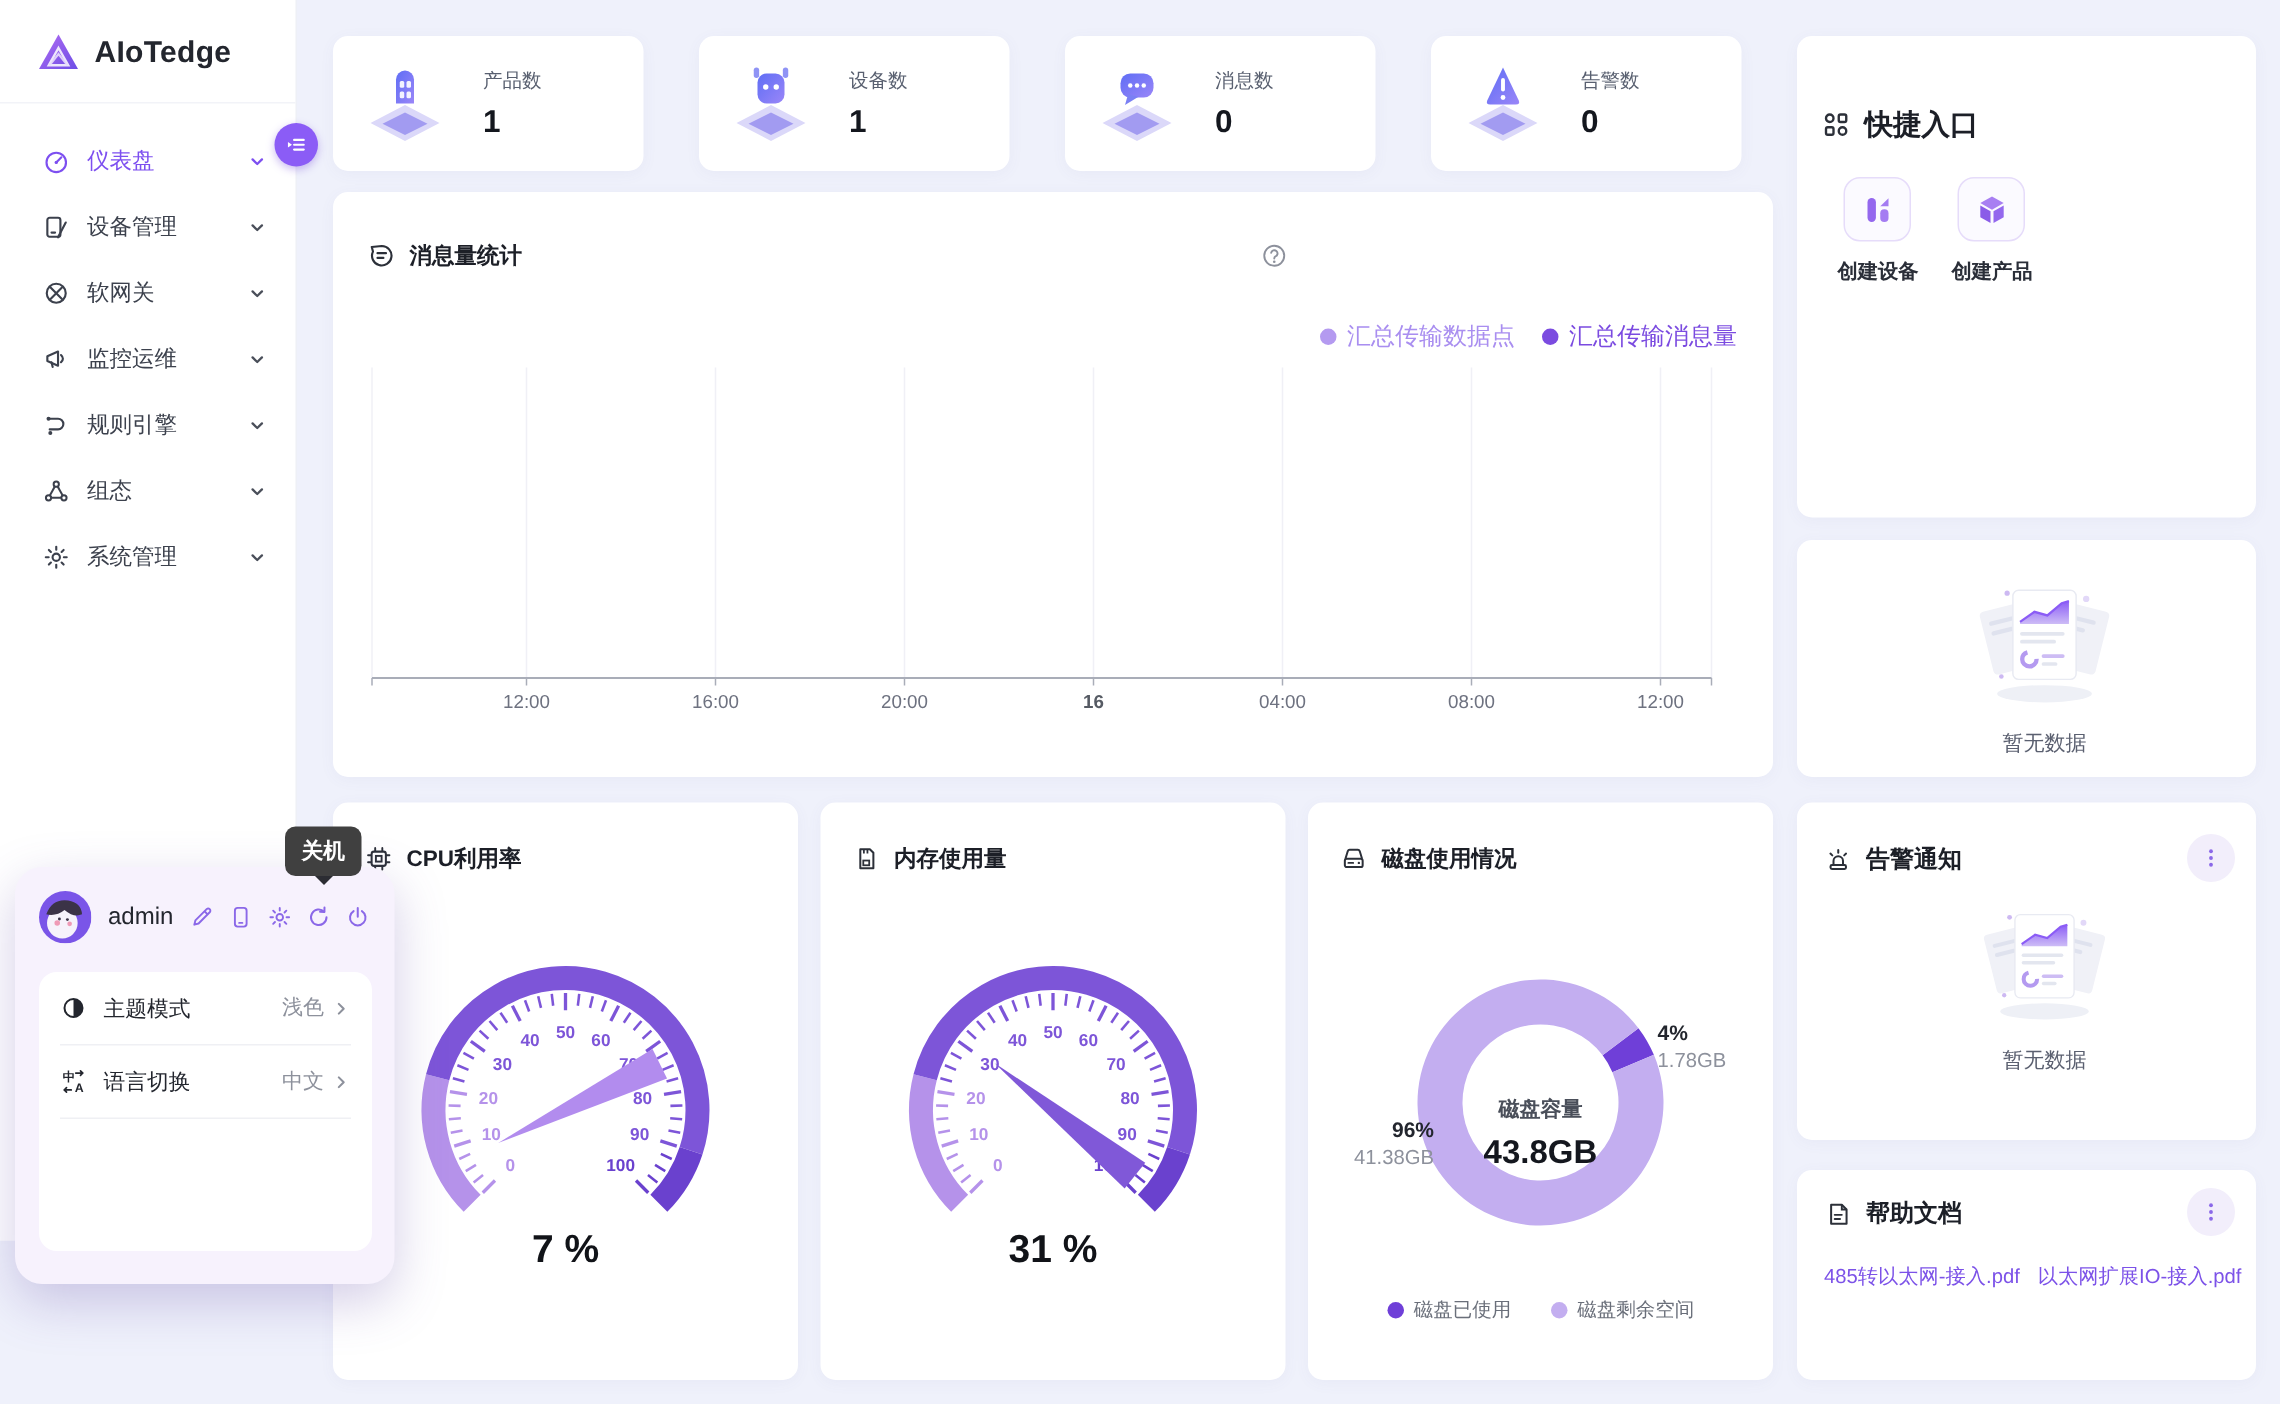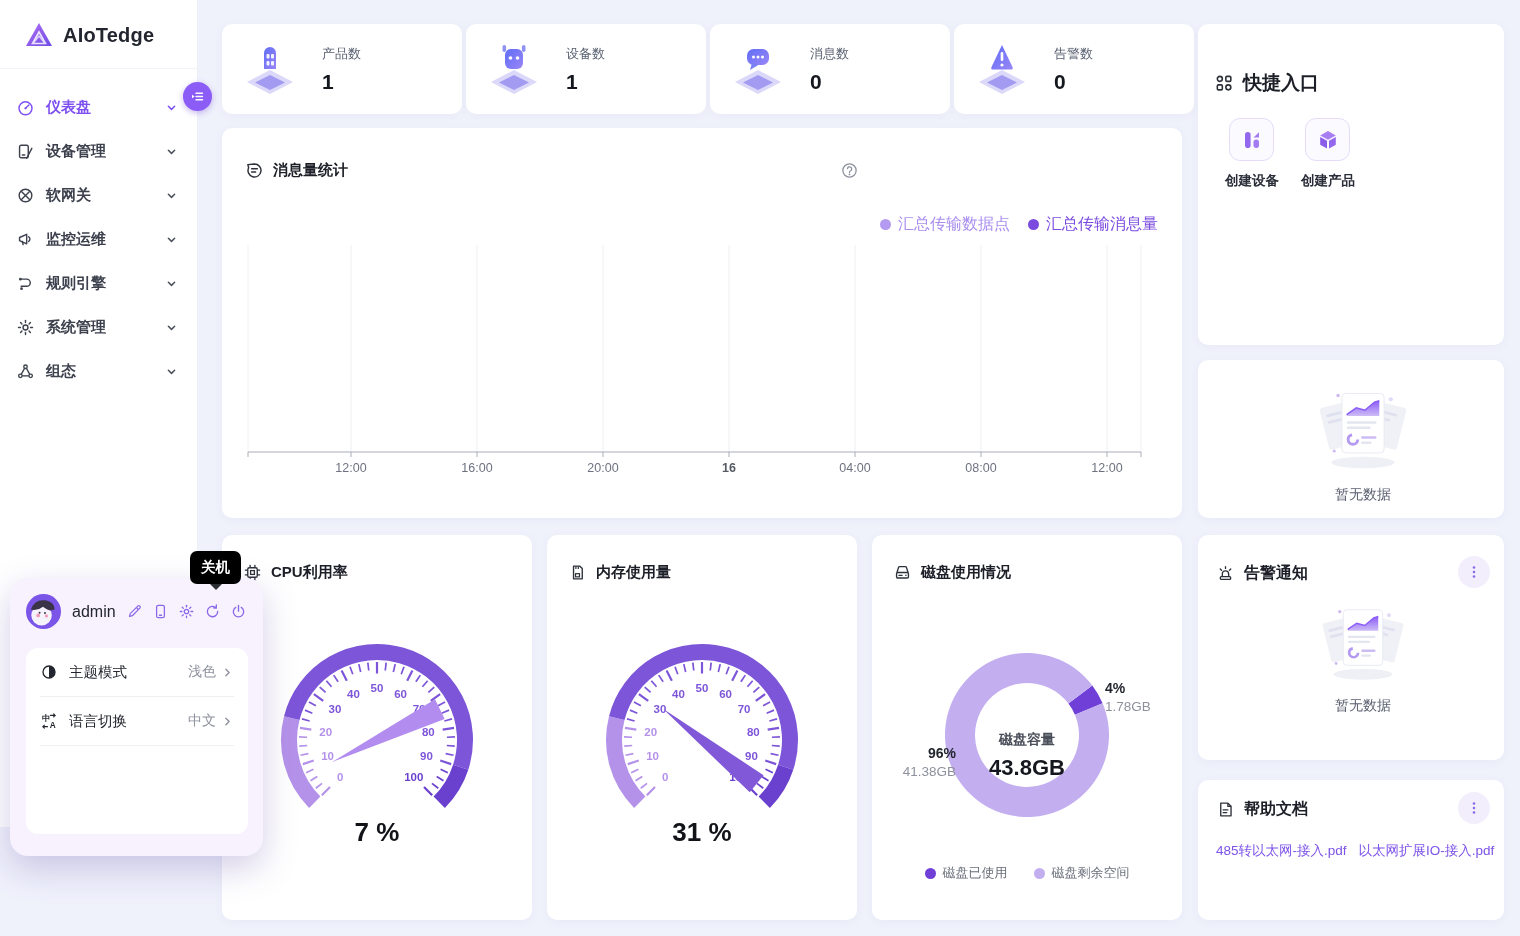--- a/index.html
+++ b/index.html
@@ -6,34 +6,34 @@
   html,body { width:1520px; height:936px; }
   body { font-family:"Liberation Sans","DejaVu Sans",sans-serif; background:#eff1fb; color:#23262e; overflow:hidden; }
   #stage { position:relative; width:1520px; height:936px; }
   .abs { position:absolute; }
   .card { position:absolute; background:#fff; border-radius:10px; box-shadow:0 2px 10px rgba(90,100,150,.05); }
   
   #sidebar { position:absolute; left:0; top:0; width:198px; height:827px; background:#fff; border-right:1px solid #eef0f6; z-index:3; }
   .logo-row { display:flex; align-items:center; gap:9px; padding:20px 0 18px 24px; border-bottom:1px solid #f2f3f8; }
   .logo-title { font-size:20px; font-weight:bold; color:#23262e; letter-spacing:.2px; }
   .menu { padding-top:16px; }
-  .menu-item { display:flex; align-items:center; height:44px; padding:0 18px 0 16px; cursor:pointer; color:#3c414d; font-size:15px;font-weight:bold; }
+  .menu-item { display:flex; align-items:center; height:44px; padding:0 18px 0 28px; cursor:pointer; color:#3c414d; font-size:15px; }
   .menu-item .mi-icon { width:19px; height:19px; margin-right:11px; flex:none; }
   .menu-item .mi-label { flex:1; }
   .menu-item .mi-chev { width:15px; height:15px; color:#4a4f5a; }
   .menu-item.active { color:#7d4ff0; }
   .menu-item.active .mi-chev { color:#7d4ff0; }
   #collapse-btn { position:absolute; left:183px; top:82px; width:29px; height:29px; border-radius:50%;
     background:#8b5cf6; display:flex; align-items:center; justify-content:center; z-index:6; cursor:pointer;
     box-shadow:0 2px 6px rgba(120,80,220,.4); }
   #side-user { position:absolute; left:0; bottom:0; width:198px; height:64px; display:flex; align-items:center; padding:0 20px 10px 22px; background:#fff; }
   #side-user .name { font-size:15px; margin-left:12px; flex:1; color:#2a2e38; }
   .logout-ic { width:19px; height:19px; color:#3c414d; cursor:pointer; }
   
-  .stat-card { width:240px; height:90px; display:flex; align-items:center; padding-left:20px; }
+  .stat-card { width:207px; height:90px; display:flex; align-items:center; padding-left:20px; }
   .stat-ic { width:56px; height:56px; flex:none; }
   .stat-txt { margin-left:24px; }
   .stat-label { font-size:13px; color:#596070; }
   .stat-value { font-size:21px; font-weight:bold; color:#14171e; margin-top:7px; }
   
   .hdr { position:absolute; display:flex; align-items:center; gap:9px; font-size:15px; font-weight:bold; color:#1c1f27; }
   .hdr .h-ic { width:19px; height:19px; color:#2c3039; }
   .range-group { position:absolute; display:flex; border:1px solid #e4e7ee; border-radius:6px; background:#fff; overflow:hidden; height:33px; }
   .range-btn { display:flex; align-items:center; justify-content:center; padding:0 15px; font-size:14px; font-weight:bold; color:#23262e; cursor:pointer; border-left:1px solid #e9ebf1; white-space:nowrap; }
   .range-btn:first-child { border-left:none; }
@@ -65,21 +65,21 @@
   .pop-name { font-size:16px; color:#23262e; margin:0 10px 0 11px; }
   .pop-ics { display:flex; align-items:center; gap:9px; color:#8b68e8; }
   .pop-ics svg { width:17px; height:17px; cursor:pointer; }
   .pop-card { position:absolute; left:16px; top:70px; width:222px; height:186px; background:#fff; border-radius:12px; padding:0 14px; }
   .pop-row { display:flex; align-items:center; height:49px; border-bottom:1px solid #eff0f4; cursor:pointer; }
   .pop-row:nth-child(2) { }
   .pop-row .pr-ic { width:18px; height:18px; color:#23262e; margin-right:11px; }
   .pop-row .pr-label { flex:1; font-size:14.5px; color:#23262e; }
   .pop-row .pr-val { font-size:14px; color:#8d919c; margin-right:5px; }
   .pop-row .pr-chev { width:13px; height:13px; color:#8d919c; }
-  #shutdown-tip { position:absolute; left:190px; top:551px; background:#000000; color:#fff; font-size:14.5px; font-weight:bold;
+  #shutdown-tip { position:absolute; left:190px; top:551px; background:#404040; color:#fff; font-size:14.5px; font-weight:bold;
     padding:7px 11px; border-radius:7px; z-index:9; }
   #shutdown-tip:after { content:""; position:absolute; left:50%; bottom:-6px; margin-left:-6px; border:6px solid transparent; border-top-color:#2c2d33; border-bottom:none; }
   text { font-family:"Liberation Sans","DejaVu Sans",sans-serif; }
 </style>
 </head>
 <body>
 
 <svg width="0" height="0" style="position:absolute">
   <defs>
     <linearGradient id="g-logo" x1="0" y1="0" x2="1" y2="1">
@@ -381,32 +381,32 @@
         <svg class="mi-icon">
             <use href="#i-rule"></use>
           </svg>
         <span class="mi-label">规则引擎</span>
         <svg class="mi-chev">
             <use href="#i-chevD"></use>
           </svg>
       </div>
       <div class="menu-item">
         <svg class="mi-icon">
-            <use href="#i-gear"></use>
-          </svg>
-        <span class="mi-label">系统管理</span>
+            <use href="#i-comp"></use>
+          </svg>
+        <span class="mi-label">组态</span>
         <svg class="mi-chev">
             <use href="#i-chevD"></use>
           </svg>
       </div>
       <div class="menu-item">
         <svg class="mi-icon">
-            <use href="#i-comp"></use>
-          </svg>
-        <span class="mi-label">组态</span>
+            <use href="#i-gear"></use>
+          </svg>
+        <span class="mi-label">系统管理</span>
         <svg class="mi-chev">
             <use href="#i-chevD"></use>
           </svg>
       </div>
     </div>
     <div id="side-user">
       <svg width="33" height="33">
           <use href="#i-avatar"></use>
         </svg>
       <span class="name">admin</span>

